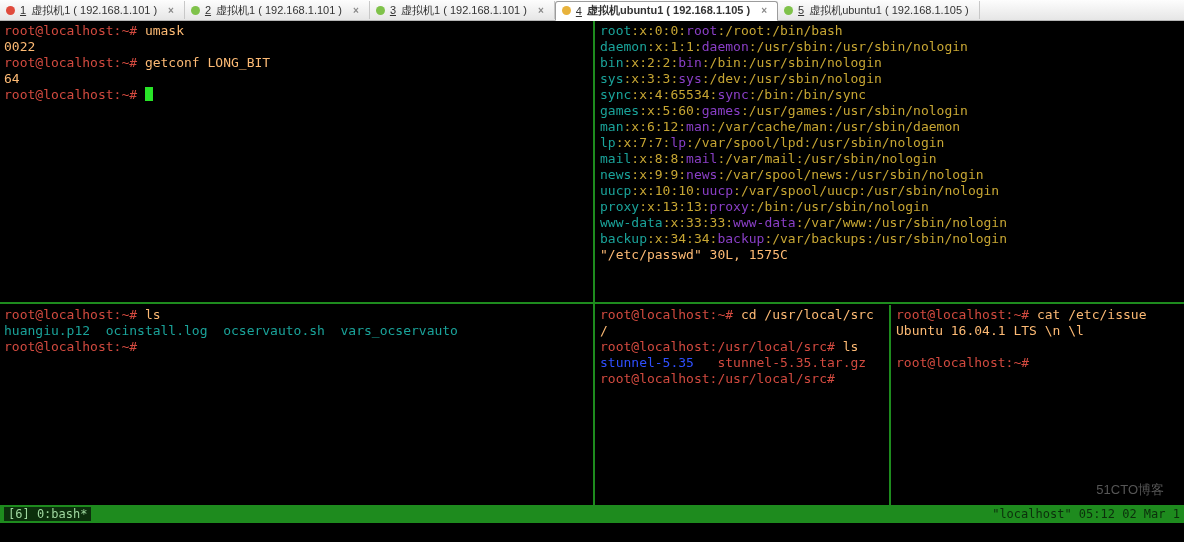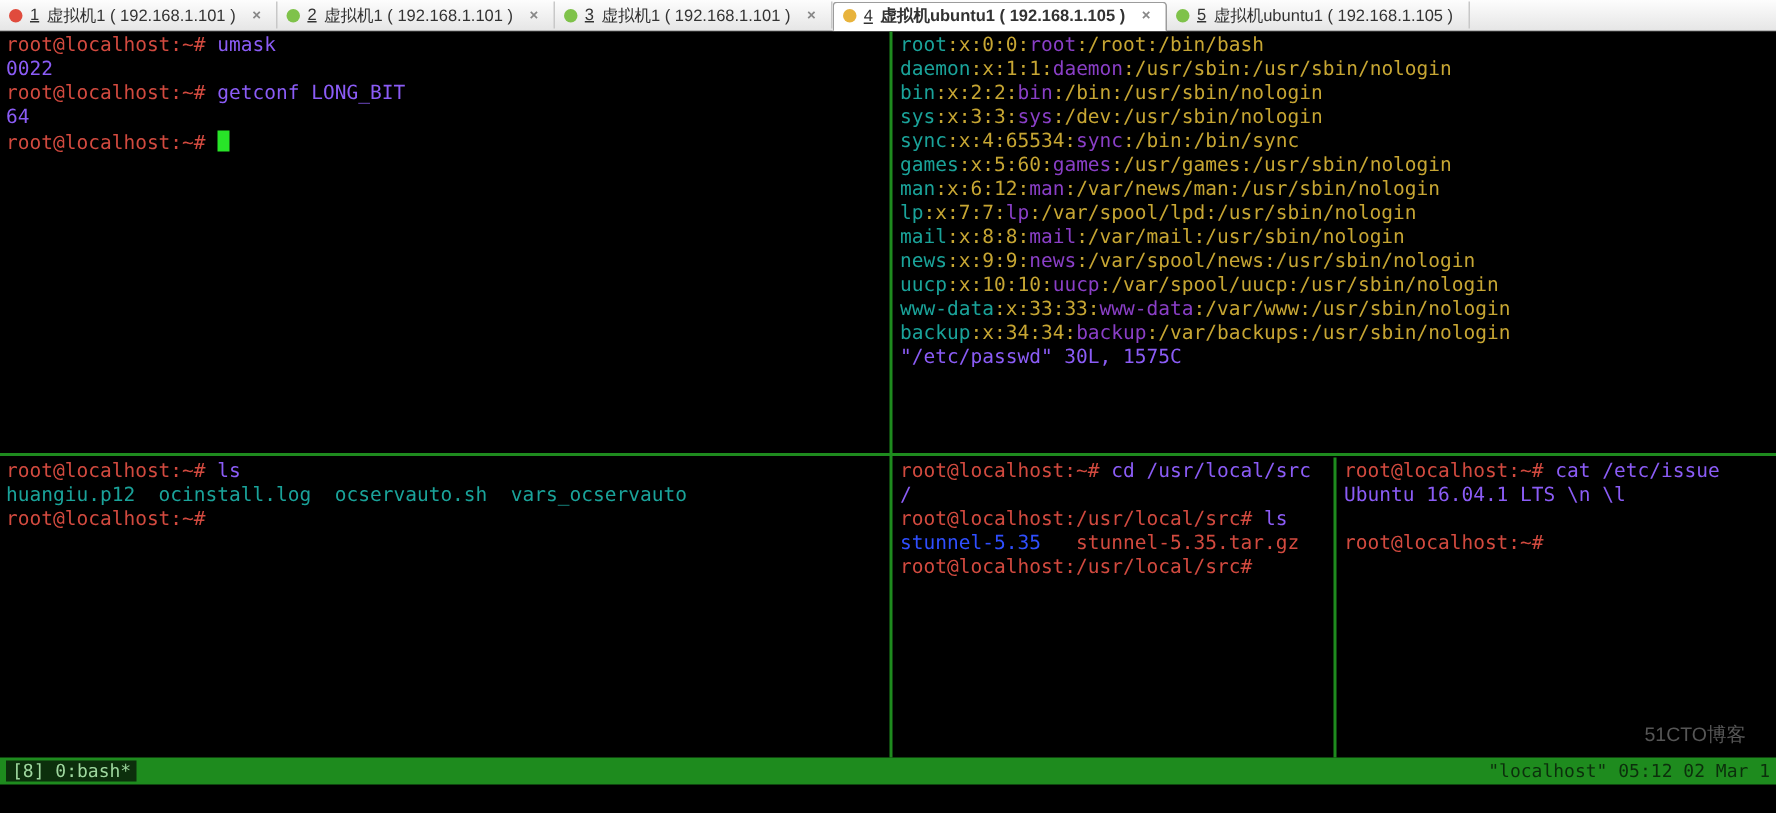--- a/index.html
+++ b/index.html
@@ -7,21 +7,21 @@
   .tab{display:flex;align-items:center;height:18px;padding:0 10px 0 6px;border-right:1px solid #c8c8c8;gap:5px;white-space:nowrap}
   .tab.active{background:#fff;border:1px solid #9c9c9c;border-bottom:1px solid #fff;border-radius:3px 3px 0 0;height:18px;margin-top:1px}
   .dot{width:9px;height:9px;border-radius:50%;display:inline-block}
   .dred{background:#e04b3d}.dgrn{background:#7fc24a}.dylw{background:#e8b33c}
   .close{margin-left:6px;color:#888;font-weight:bold;font-size:10px}
   .num{text-decoration:underline}
   .panes{position:relative;height:502px;background:#000}
   .pane{position:absolute;overflow:hidden;line-height:16px;padding:2px 4px;box-sizing:border-box}
   .sep-v{position:absolute;width:2px;background:#1e8b1e;top:0;bottom:0}
   .sep-h{position:absolute;height:2px;background:#1e8b1e;left:0;right:0}
-  .p-red{color:#d24a3f}.p-cyan{color:#1aa39a}.p-yel{color:#c7a633}.p-blue{color:#2f4fff}.p-pur{color:#8a3fc7}.p-wht{color:#8b5cf6}
+  .p-red{color:#d24a3f}.p-cyan{color:#1aa39a}.p-yel{color:#c7a633}.p-blue{color:#2f4fff}.p-pur{color:#8a3fc7}.p-wht{color:#fdba74}
   .cursor{display:inline-block;width:8px;height:14px;background:#28e428;vertical-align:-2px}
   .watermark{position:absolute;right:20px;bottom:24px;color:#565656;font-family:Arial,sans-serif;font-size:13px;pointer-events:none}
   .statusbar{position:absolute;left:0;right:0;bottom:0;height:18px;background:#1e8b1e;color:#0c2f0c;font-size:12px;display:flex;align-items:center;padding:0 4px;justify-content:space-between}
   .statusbar .l{background:#0c2f0c;color:#9fd89f;padding:0 4px}
   .line{white-space:pre}
 </style>
 </head>
 <body>
 
 <div class="tabbar">
@@ -66,25 +66,26 @@
     <div class="line"><span class="p-red">root@localhost:~#</span><span class="p-wht"> </span><span class="cursor"></span></div>
   </div>
 
   <div class="pane" style="left:596px;top:0;width:588px;height:280px" id="pane-tr">
       <div class="line"><span class="p-cyan">root</span><span class="p-yel">:x:0:0:</span><span class="p-pur">root</span><span class="p-yel">:/root:/bin/bash</span></div>
       <div class="line"><span class="p-cyan">daemon</span><span class="p-yel">:x:1:1:</span><span class="p-pur">daemon</span><span class="p-yel">:/usr/sbin:/usr/sbin/nologin</span></div>
       <div class="line"><span class="p-cyan">bin</span><span class="p-yel">:x:2:2:</span><span class="p-pur">bin</span><span class="p-yel">:/bin:/usr/sbin/nologin</span></div>
       <div class="line"><span class="p-cyan">sys</span><span class="p-yel">:x:3:3:</span><span class="p-pur">sys</span><span class="p-yel">:/dev:/usr/sbin/nologin</span></div>
       <div class="line"><span class="p-cyan">sync</span><span class="p-yel">:x:4:65534:</span><span class="p-pur">sync</span><span class="p-yel">:/bin:/bin/sync</span></div>
       <div class="line"><span class="p-cyan">games</span><span class="p-yel">:x:5:60:</span><span class="p-pur">games</span><span class="p-yel">:/usr/games:/usr/sbin/nologin</span></div>
-      <div class="line"><span class="p-cyan">man</span><span class="p-yel">:x:6:12:</span><span class="p-pur">man</span><span class="p-yel">:/var/news/man:/usr/sbin/nologin</span></div>
+      <div class="line"><span class="p-cyan">man</span><span class="p-yel">:x:6:12:</span><span class="p-pur">man</span><span class="p-yel">:/var/cache/man:/usr/sbin/daemon</span></div>
       <div class="line"><span class="p-cyan">lp</span><span class="p-yel">:x:7:7:</span><span class="p-pur">lp</span><span class="p-yel">:/var/spool/lpd:/usr/sbin/nologin</span></div>
       <div class="line"><span class="p-cyan">mail</span><span class="p-yel">:x:8:8:</span><span class="p-pur">mail</span><span class="p-yel">:/var/mail:/usr/sbin/nologin</span></div>
       <div class="line"><span class="p-cyan">news</span><span class="p-yel">:x:9:9:</span><span class="p-pur">news</span><span class="p-yel">:/var/spool/news:/usr/sbin/nologin</span></div>
       <div class="line"><span class="p-cyan">uucp</span><span class="p-yel">:x:10:10:</span><span class="p-pur">uucp</span><span class="p-yel">:/var/spool/uucp:/usr/sbin/nologin</span></div>
+      <div class="line"><span class="p-cyan">proxy</span><span class="p-yel">:x:13:13:</span><span class="p-pur">proxy</span><span class="p-yel">:/bin:/usr/sbin/nologin</span></div>
       <div class="line"><span class="p-cyan">www-data</span><span class="p-yel">:x:33:33:</span><span class="p-pur">www-data</span><span class="p-yel">:/var/www:/usr/sbin/nologin</span></div>
       <div class="line"><span class="p-cyan">backup</span><span class="p-yel">:x:34:34:</span><span class="p-pur">backup</span><span class="p-yel">:/var/backups:/usr/sbin/nologin</span></div>
       <div class="line"><span class="p-wht">"/etc/passwd" 30L, 1575C</span>                                                                  </div>
     </div>
 
   <div class="pane" style="left:0;top:284px;width:592px;height:200px">
     <div class="line"><span class="p-red">root@localhost:~#</span><span class="p-wht"> </span><span class="p-wht">ls</span></div>
     <div class="line p-cyan">huangiu.p12  ocinstall.log  ocservauto.sh  vars_ocservauto</div>
     <div class="line"><span class="p-red">root@localhost:~#</span></div>
   </div>
@@ -104,16 +105,16 @@
     <div class="line"><span class="p-red">root@localhost:~#</span></div>
   </div>
 
   <div class="sep-v" style="left:593px;top:0;height:484px"></div>
   <div class="sep-h" style="top:281px"></div>
   <div class="sep-v" style="left:889px;top:284px;height:200px"></div>
 
   <div class="watermark">51CTO博客</div>
 
   <div class="statusbar">
-    <span class="l">[8] 0:bash*</span>
+    <span class="l">[6] 0:bash*</span>
     <span>"localhost" 05:12 02 Mar 1</span>
   </div>
 </div>
 
 </body></html>

